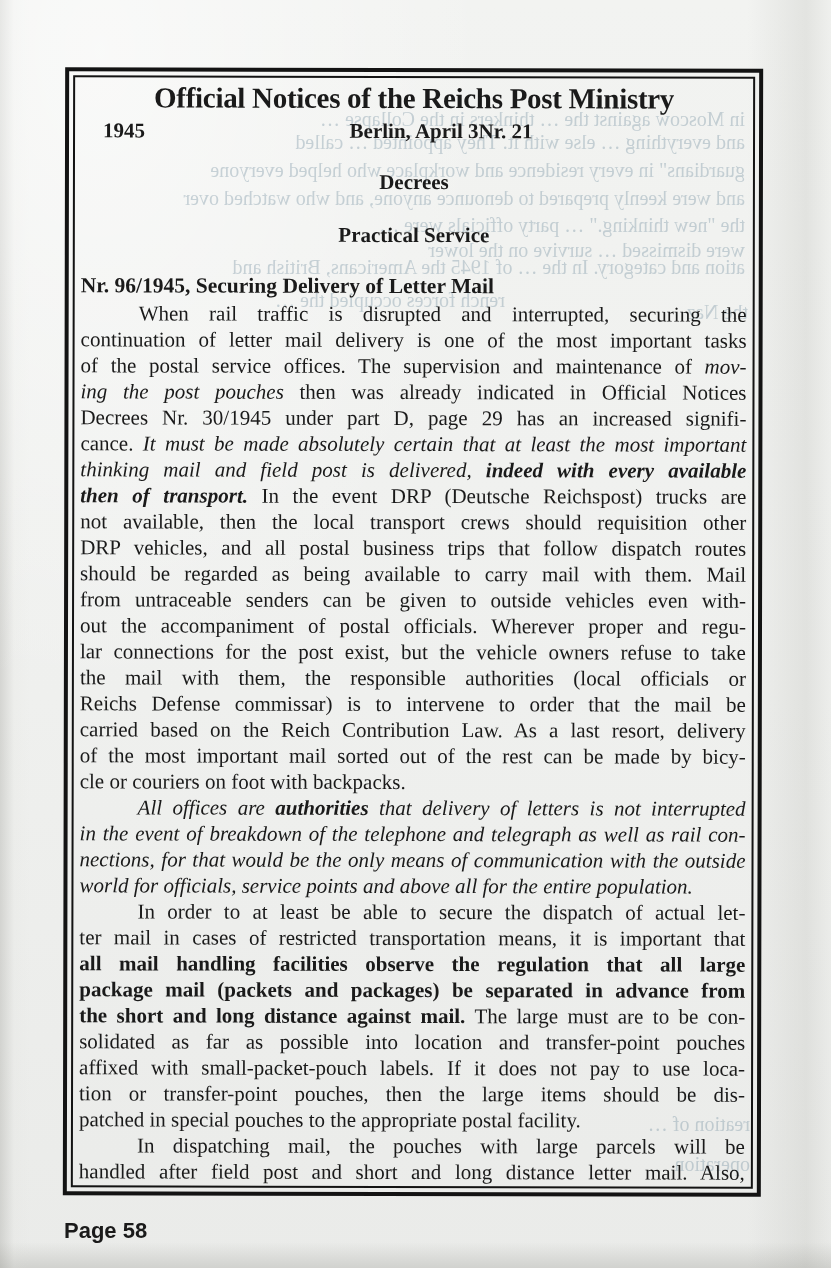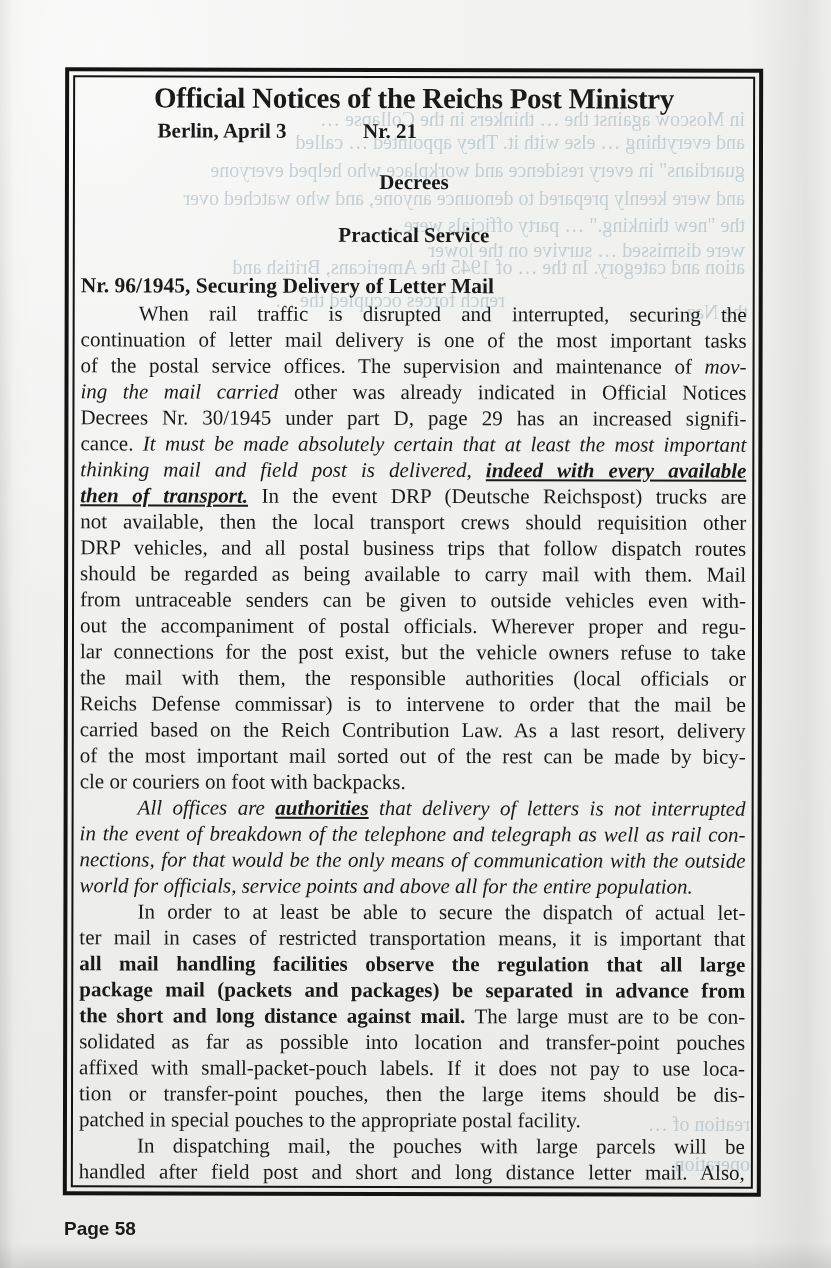--- a/index.html
+++ b/index.html
@@ -95,31 +95,31 @@
     font-size: 21px;
     line-height: 26px;
     text-align: justify;
     text-align-last: justify;
     white-space: normal;
   }
   .line.first    { padding-left: 58px; }
   .line.lastline { text-align-last: left; }
   .it { font-style: italic; }
   .bd { font-weight: bold; }
-  .bi { font-weight: bold; font-style: italic; text-decoration: underline; }
+  .bi { font-weight: bold; font-style: italic; }
 
   .footer {
     position: absolute;
     left: 64px; right: 69px;
     top: 1218px;
     display: flex;
     justify-content: space-between;
     font-family: "Liberation Sans", sans-serif;
     font-weight: bold;
-    font-size: 19px;
+    font-size: 22px;
     z-index: 3;
     flex-direction: column;
   }
 </style>
 </head>
 <body>
 
 <div class="scan">
 
   <div class="ghost-layer" id="ghost-layer">
@@ -135,35 +135,36 @@
       <span class="ghost" style="top: 1112px; left: 600px; width: 150px;">reation of …</span>
       <span class="ghost" style="top: 1152px; left: 640px; width: 110px;">operation</span>
     </div>
 
   <div class="frame">
     <div class="frame-inner">
 
       <h1 class="notice-title">Official Notices of the Reichs Post Ministry</h1>
 
       <div class="meta-row">
+        <span class="meta-year">1945</span>
         <span class="meta-date">Berlin, April 3</span>
         <span class="meta-nr">Nr. 21</span>
       </div>
 
       <div class="center-head head-decrees">Decrees</div>
 
       <div class="center-head head-practical">Practical Service</div>
 
       <div class="article-head">Nr. 96/1945, Securing Delivery of Letter Mail</div>
 
       <div class="article-body" id="article-body">
           <div class="line first"><span>When rail traffic is disrupted and interrupted, securing the</span></div>
           <div class="line"><span>continuation of letter mail delivery is one of the most important tasks</span></div>
           <div class="line"><span>of the postal service offices. The supervision and maintenance of </span><span class="it">mov-</span></div>
-          <div class="line"><span class="it">ing the mail carried</span><span> other was already indicated in Official Notices</span></div>
+          <div class="line"><span class="it">ing the post pouches</span><span> then was already indicated in Official Notices</span></div>
           <div class="line"><span>Decrees Nr. 30/1945 under part D, page 29 has an increased signifi-</span></div>
           <div class="line"><span>cance. </span><span class="it">It must be made absolutely certain that at least the most important</span></div>
           <div class="line"><span class="it">thinking mail and field post is delivered, </span><span class="bi">indeed with every available</span></div>
           <div class="line"><span class="bi">then of transport.</span><span> In the event DRP (Deutsche Reichspost) trucks are</span></div>
           <div class="line"><span>not available, then the local transport crews should requisition other</span></div>
           <div class="line"><span>DRP vehicles, and all postal business trips that follow dispatch routes</span></div>
           <div class="line"><span>should be regarded as being available to carry mail with them. Mail</span></div>
           <div class="line"><span>from untraceable senders can be given to outside vehicles even with-</span></div>
           <div class="line"><span>out the accompaniment of postal officials. Wherever proper and regu-</span></div>
           <div class="line"><span>lar connections for the post exist, but the vehicle owners refuse to take</span></div>

